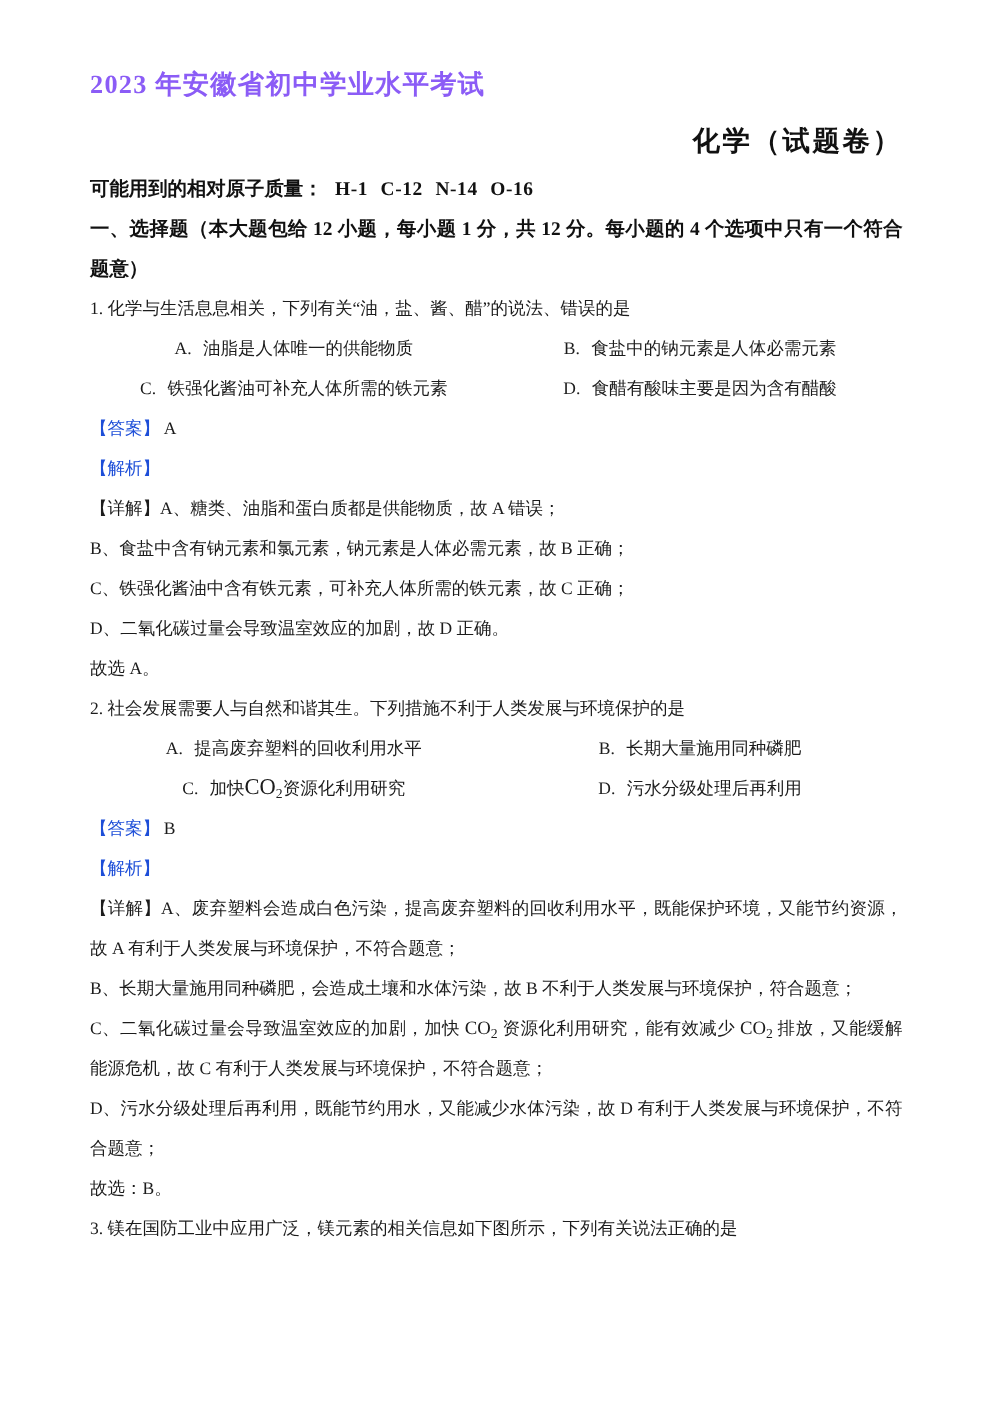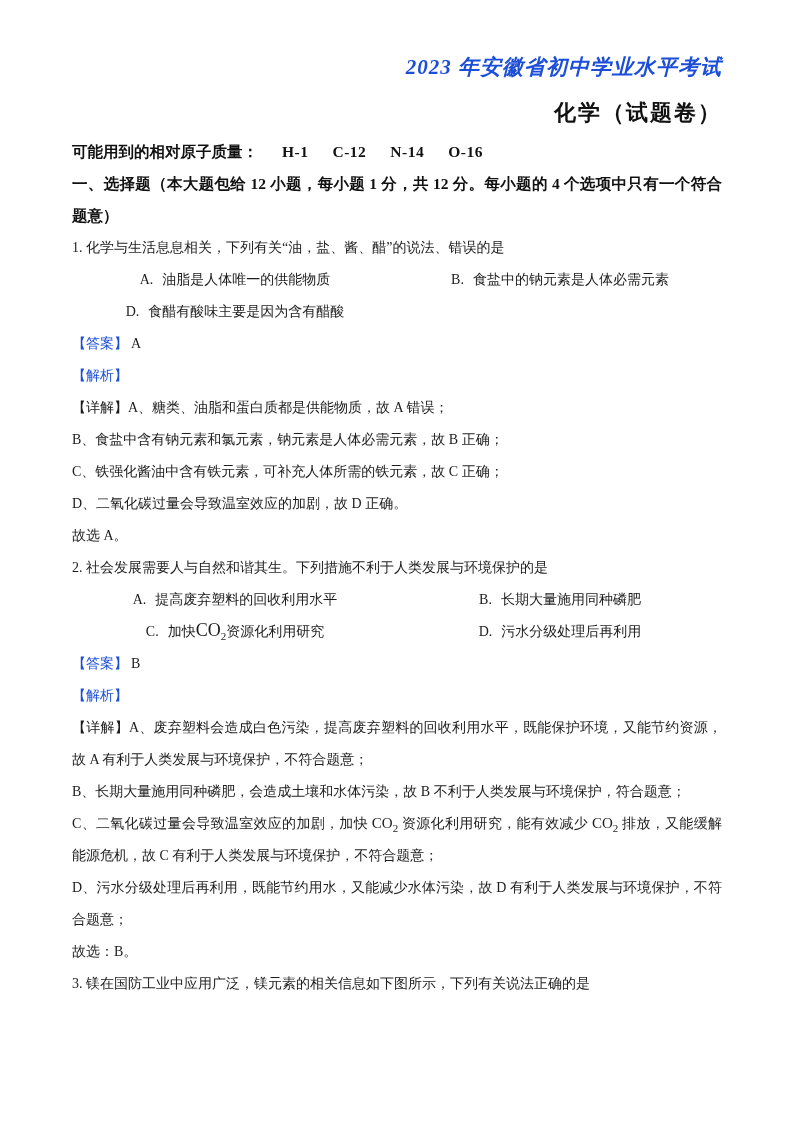--- a/index.html
+++ b/index.html
@@ -14,26 +14,25 @@
     box-sizing: border-box;
     padding: 52px 71px 0 72px;
     background: #ffffff;
     font-family: "Liberation Serif", "DejaVu Serif", serif;
     color: #1c1c1c;
     overflow: hidden;
   }
   .title {
     font-size: 21px;
     font-weight: bold;
-    text-align: right;
+    text-align: left;
     letter-spacing: 1px;
     margin: 0 0 16px 0;
     line-height: 30px;
-    color: #1d4ed8;
-    font-style: italic;
+    color: #8b5cf6;
   }
   .subtitle {
     font-size: 22px;
     font-weight: bold;
     text-align: right;
     letter-spacing: 2px;
     margin: 0 0 8px 0;
     line-height: 30px;
     color: #111111;
   }
@@ -41,21 +40,21 @@
     font-size: 14px;
     line-height: 32px;
     margin: 0;
   }
   .bold {
     font-weight: bold;
     font-size: 15.5px;
     color: #111111;
   }
   .justify { text-align: justify; }
-  .am-item { display: inline-block; margin-left: 24px; letter-spacing: 0.5px; }
+  .am-item { display: inline-block; margin-left: 10px; letter-spacing: 0.5px; }
   .am-item + .am-item { }
   .opt-row {
     display: grid;
     grid-template-columns: 326px 1fr;
     text-align: center;
   }
   .opt-label { margin-right: 9px; }
   .blue { color: #1d4ed8; font-family: Liberation Serif, serif; }
   .ans-value { margin-left: 3px; }
   .fml {
@@ -83,20 +82,21 @@
   <p class="line bold justify">一、选择题（本大题包给 12 小题，每小题 1 分，共 12 分。每小题的 4 个选项中只有一个符合题意）</p>
 
   <section>
     <p class="line">1. 化学与生活息息相关，下列有关“油，盐、酱、醋”的说法、错误的是</p>
 
     <div class="opt-row">
       <p class="line"><span class="opt-label">A.</span><span>油脂是人体唯一的供能物质</span></p>
       <p class="line"><span class="opt-label">B.</span><span>食盐中的钠元素是人体必需元素</span></p>
     </div>
     <div class="opt-row">
+      <p class="line"><span class="opt-label">C.</span><span>铁强化酱油可补充人体所需的铁元素</span></p>
       <p class="line"><span class="opt-label">D.</span><span>食醋有酸味主要是因为含有醋酸</span></p>
     </div>
 
     <p class="line"><span class="blue">【答案】</span><span class="ans-value">A</span></p>
     <p class="line"><span class="blue">【解析】</span></p>
 
     <p class="line justify">【详解】A、糖类、油脂和蛋白质都是供能物质，故 A 错误；</p>
     <p class="line justify">B、食盐中含有钠元素和氯元素，钠元素是人体必需元素，故 B 正确；</p>
     <p class="line justify">C、铁强化酱油中含有铁元素，可补充人体所需的铁元素，故 C 正确；</p>
     <p class="line justify">D、二氧化碳过量会导致温室效应的加剧，故 D 正确。</p>

